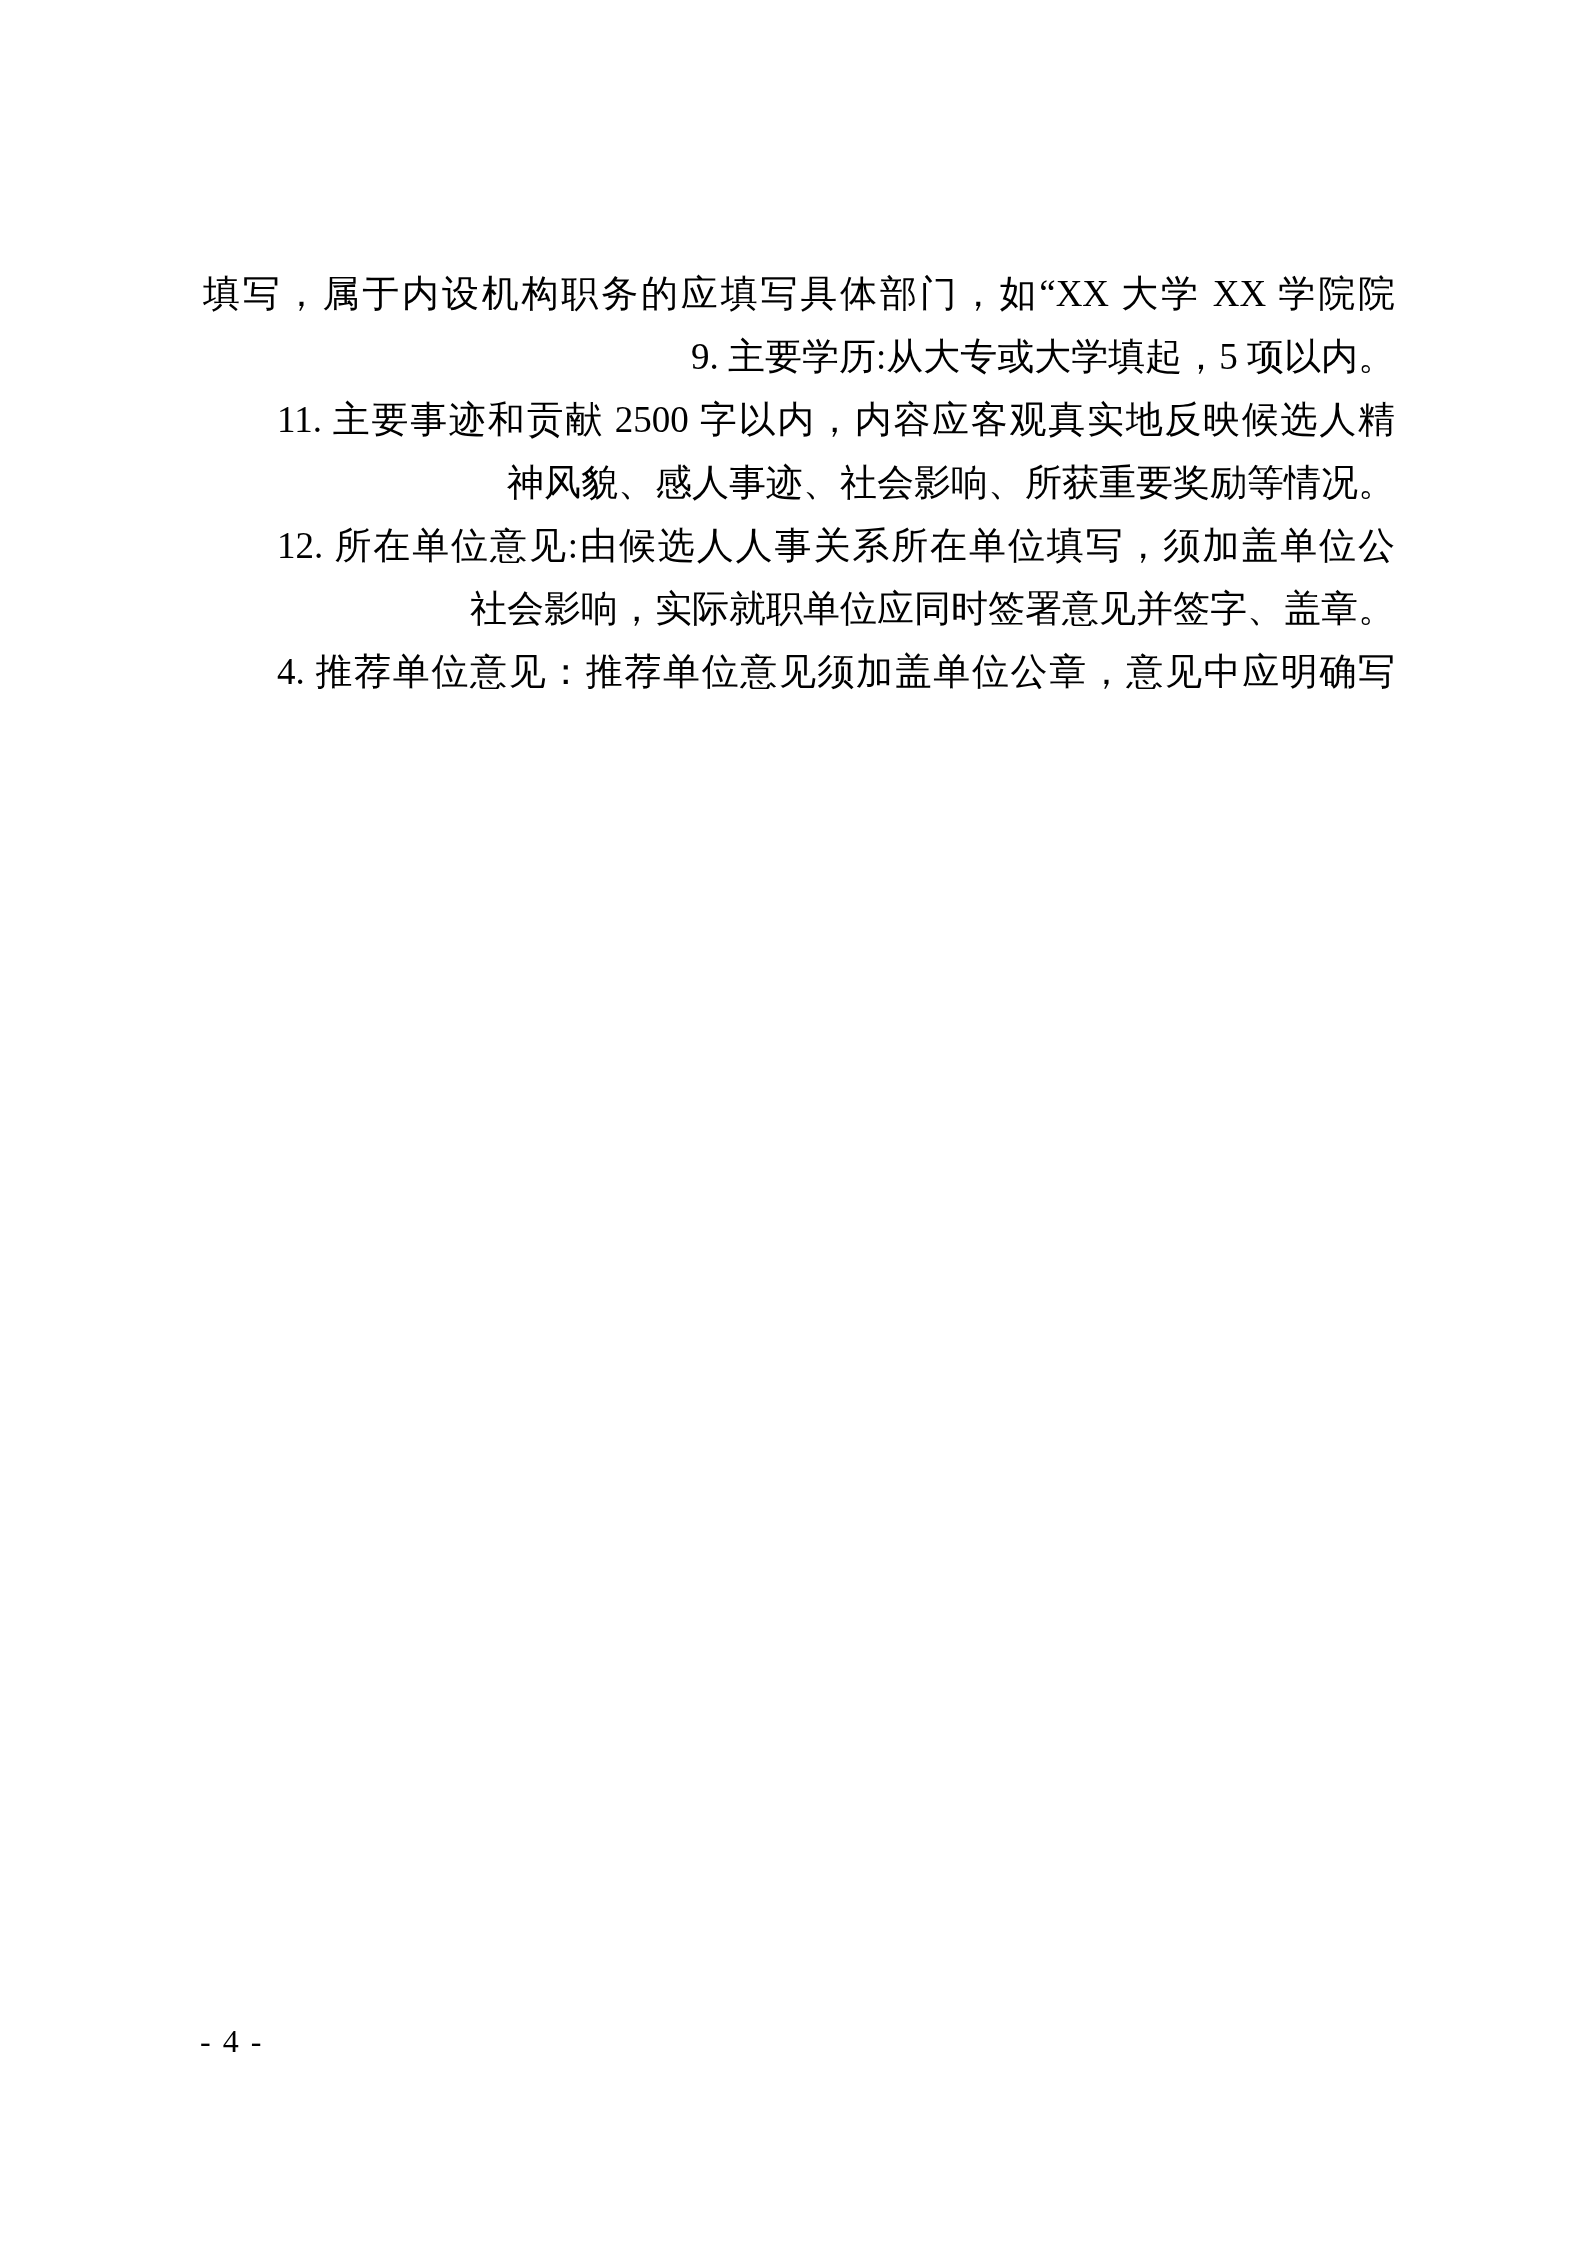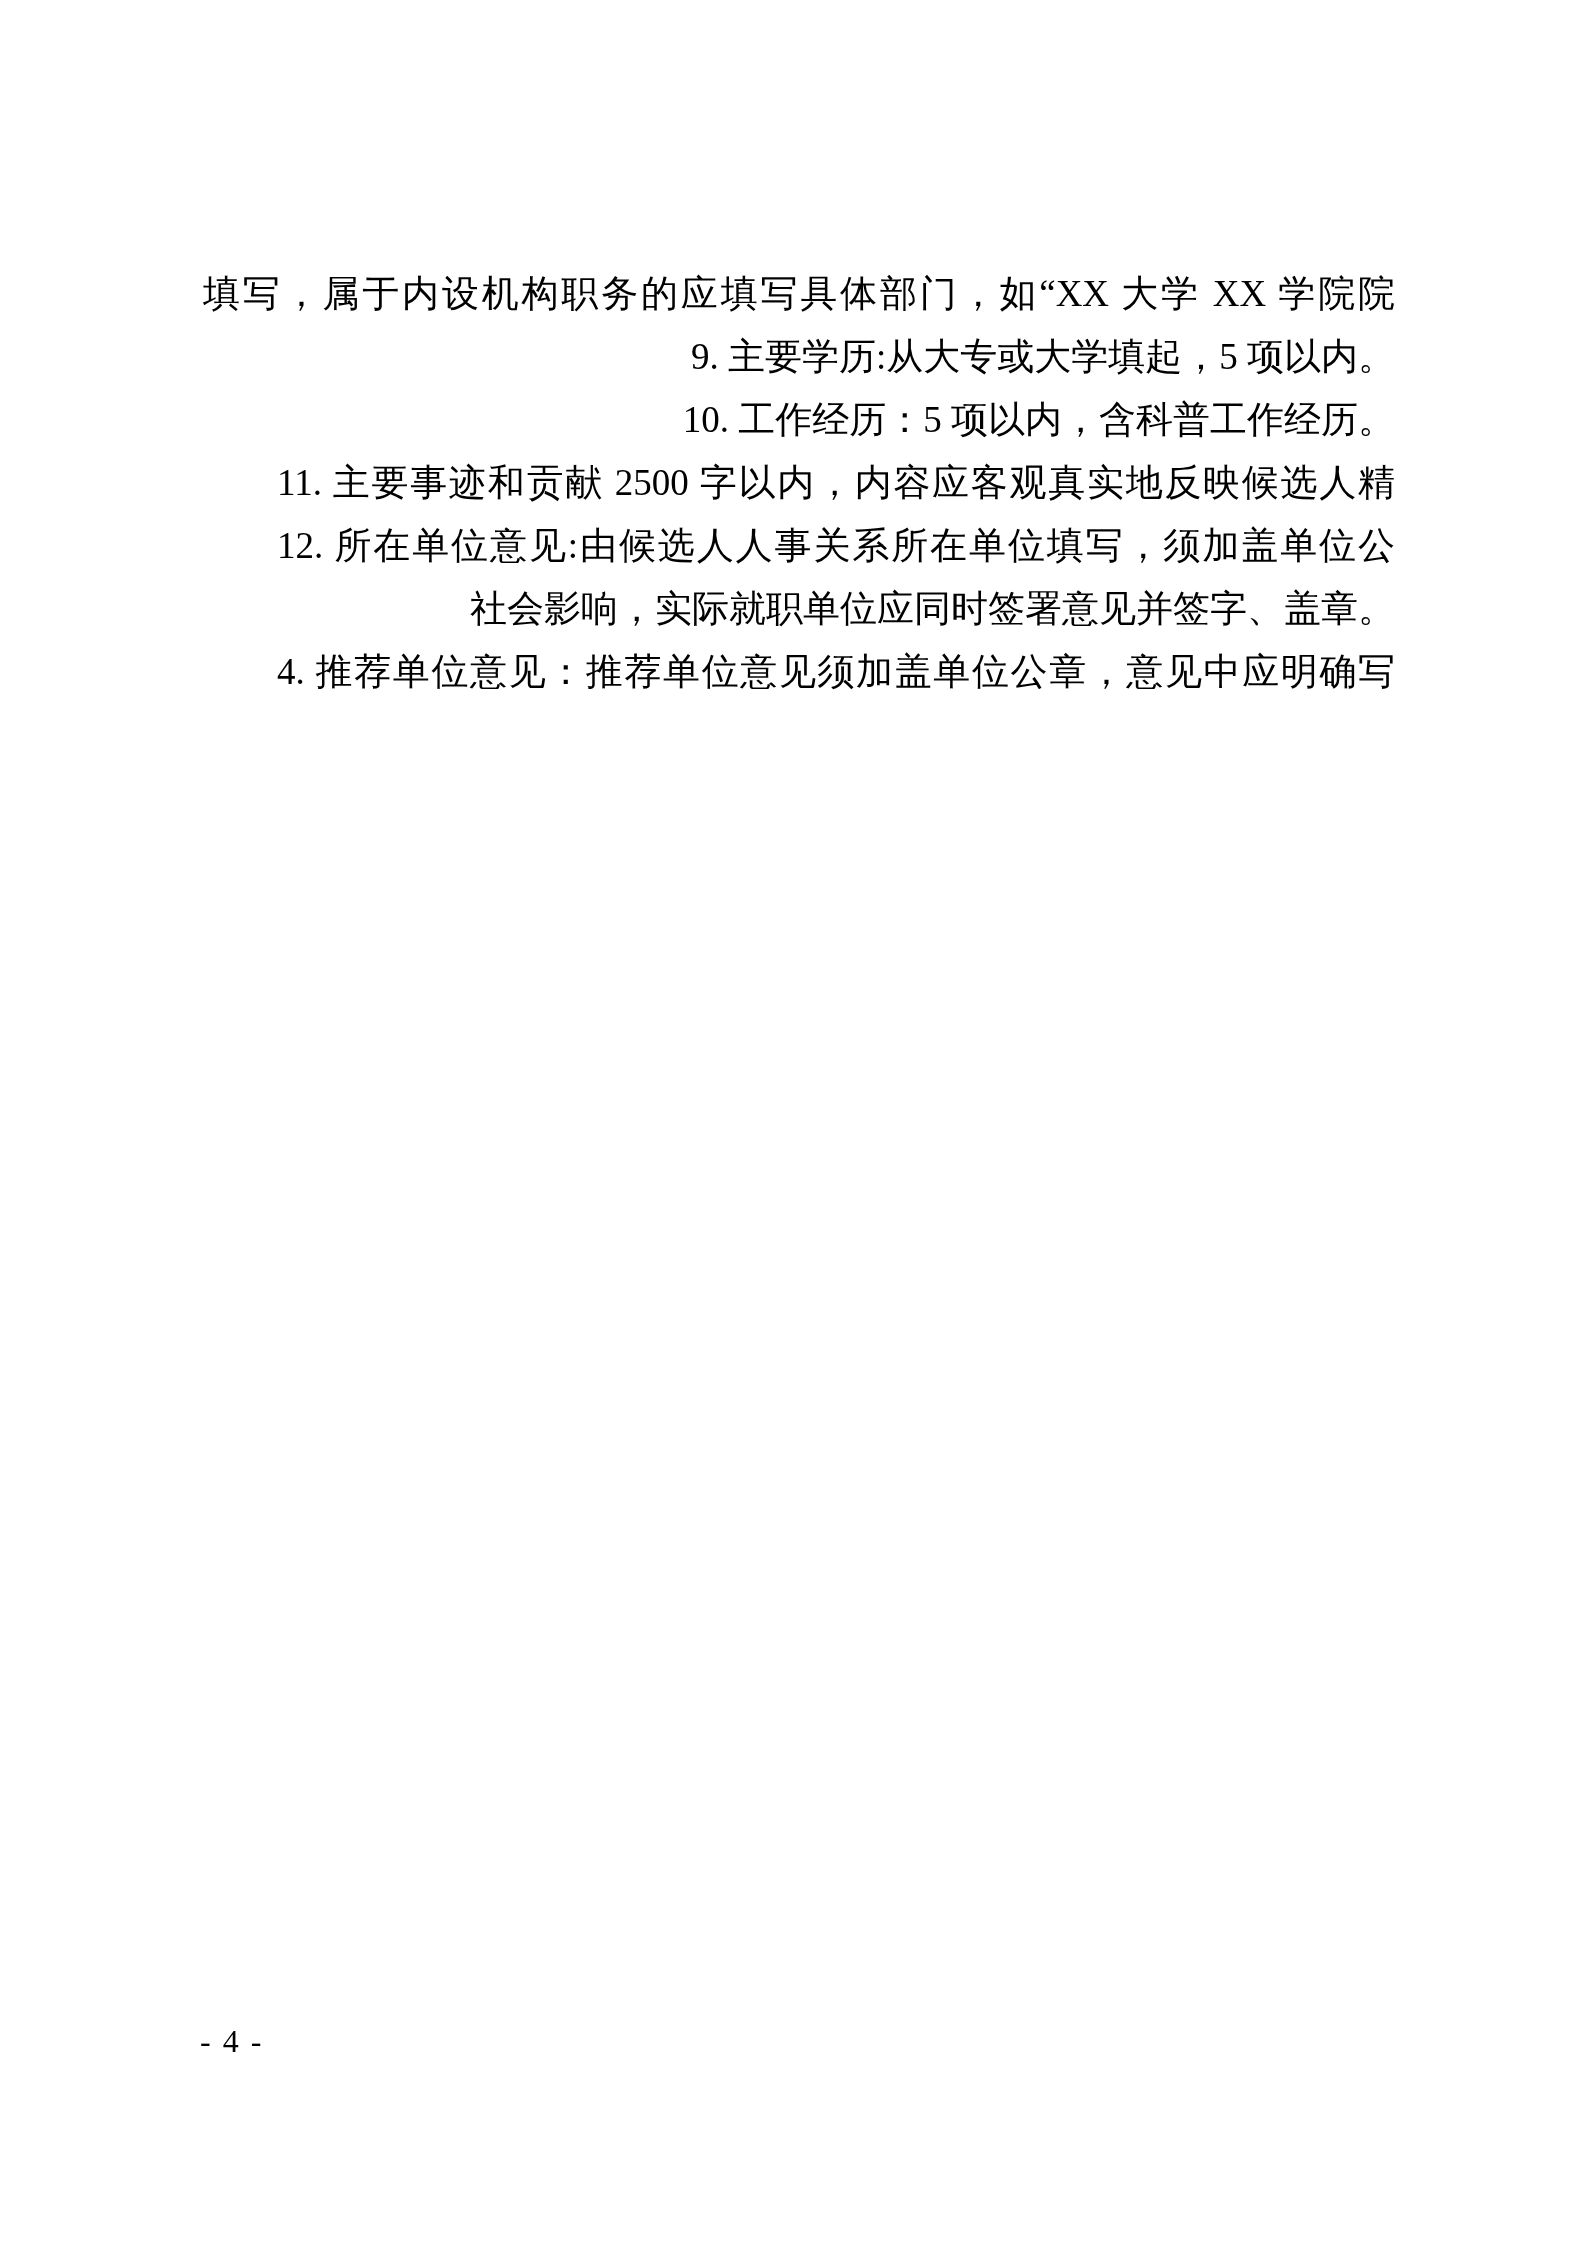--- a/index.html
+++ b/index.html
@@ -50,20 +50,20 @@
       letter-spacing: 2px;
     }
   </style>
 </head>
 <body>
 
 <div class="page">
   <div class="doc-body">
       <div class="line justify">填写，属于内设机构职务的应填写具体部门，如“XX 大学 XX 学院院长”。</div>
       <div class="line indent">9. 主要学历:从大专或大学填起，5 项以内。</div>
-      <div class="line indent">10. 工作经历：5 项以内，含科普工作经历。</div>
       <div class="line indent justify">11. 主要事迹和贡献 2500 字以内，内容应客观真实地反映候选人精</div>
+      <div class="line">神风貌、感人事迹、社会影响、所获重要奖励等情况。</div>
       <div class="line indent justify">12. 所在单位意见:由候选人人事关系所在单位填写，须加盖单位公章。</div>
       <div class="line">社会影响，实际就职单位应同时签署意见并签字、盖章。</div>
       <div class="line indent justify">4. 推荐单位意见：推荐单位意见须加盖单位公章，意见中应明确写</div>
     </div>
   <div class="page-footer">- 4 -</div>
 </div>
 
 </body></html>

